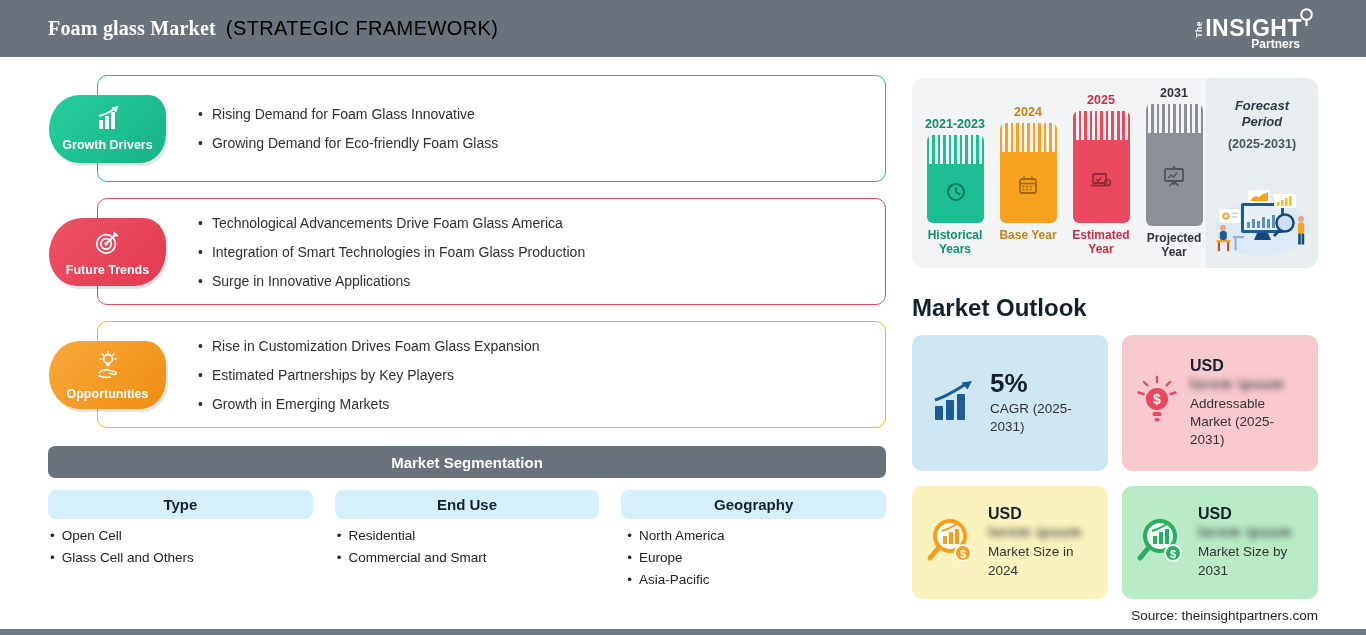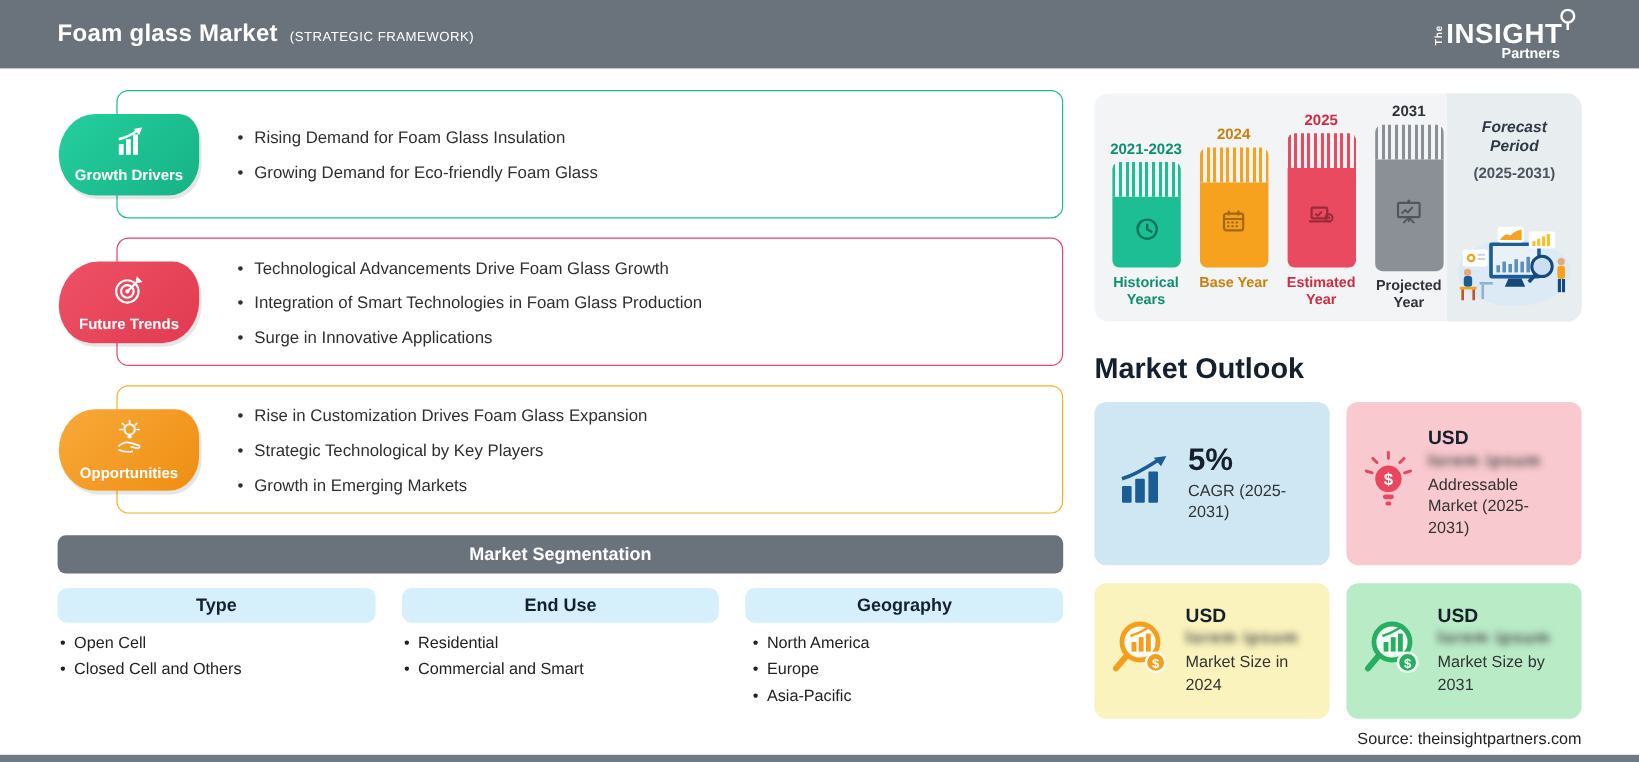--- a/index.html
+++ b/index.html
@@ -3,22 +3,22 @@
 <meta charset="utf-8">
 <style>
   * { margin:0; padding:0; box-sizing:border-box; }
   body { background:#e9e9e9; font-family:"Liberation Sans", sans-serif; }
   .page { position:relative; width:1366px; height:635px; background:#ffffff; overflow:hidden; }
 
   
   .topbar { position:absolute; top:0; left:0; right:0; height:57px; background:#6A737B;
             display:flex; align-items:center; justify-content:space-between; padding:0 52px 0 48px; }
   .title-wrap { display:flex; align-items:baseline; gap:10px; }
-  .page-title { color:#fff; font-size:20px; font-weight:bold; letter-spacing:.2px; }
-  .page-subtitle { color:#ffffff; font-size:11px; letter-spacing:.4px; }
+  .page-title { color:#fff; font-size:20px; font-weight:bold; letter-spacing:.2px;font-family:Liberation Serif, serif; }
+  .page-subtitle { color:#000000; font-size:20px; letter-spacing:.4px; }
   .logo { color:#fff; line-height:1; text-align:right; }
   .logo-row { display:flex; align-items:flex-end;text-align:right; }
   .logo-the { writing-mode:vertical-rl; transform:rotate(180deg); font-size:8.5px; font-weight:bold; letter-spacing:.5px; margin-right:2px; margin-bottom:2px; }
   .logo-insight { font-size:23px; font-weight:bold; letter-spacing:.5px; }
   .logo-lens { margin-left:-3px; margin-bottom:10px; }
   .logo-partners { font-size:12px; font-weight:bold; margin-top:-2px; padding-right:14px; }
 
   
   .left-col { position:absolute; left:97px; top:75px; width:789px; }
   .section-box { position:relative; height:107px; border-radius:10px; margin-bottom:16px;
@@ -130,40 +130,40 @@
             <rect x="7" y="14" width="4" height="9" fill="#fff"></rect>
             <rect x="13" y="10" width="4" height="13" fill="#fff"></rect>
             <rect x="19" y="6" width="4" height="17" fill="#fff"></rect>
             <path d="M7 10 C 12 9 18 6 23 2.5" stroke="#fff" stroke-width="2" fill="none"></path>
             <polygon points="26.5,0 19.5,1.5 24,6.5" fill="#fff"></polygon>
           </svg>
         </span>
         <span class="badge-label">Growth Drivers</span>
       </div>
       <ul class="bullet-list">
-        <li>Rising Demand for Foam Glass Insulation</li>
+        <li>Rising Demand for Foam Glass Innovative</li>
         <li>Growing Demand for Eco-friendly Foam Glass</li>
       </ul>
     </section>
 
     <section class="section-box box-trends">
       <div class="badge badge-trends">
         <span>
           <svg width="28" height="28" viewBox="0 0 30 30">
             <circle cx="13" cy="17" r="10" stroke="#fff" stroke-width="1.9" fill="none"></circle>
             <circle cx="13" cy="17" r="5.6" stroke="#fff" stroke-width="1.9" fill="none"></circle>
             <circle cx="13" cy="17" r="1.9" fill="#fff"></circle>
             <line x1="13" y1="17" x2="23" y2="7" stroke="#fff" stroke-width="2"></line>
             <polygon points="21.5,3.5 26.5,8.5 23,9.5 20.5,7" fill="#fff"></polygon>
           </svg>
         </span>
         <span class="badge-label">Future Trends</span>
       </div>
       <ul class="bullet-list">
-        <li>Technological Advancements Drive Foam Glass Growth</li>
+        <li>Technological Advancements Drive Foam Glass America</li>
         <li>Integration of Smart Technologies in Foam Glass Production</li>
         <li>Surge in Innovative Applications</li>
       </ul>
     </section>
 
     <section class="section-box box-opps">
       <div class="badge badge-opps">
         <span>
           <svg width="30" height="30" viewBox="0 0 32 32">
             <g stroke="#fff" stroke-width="1.5" stroke-linecap="round">
@@ -176,35 +176,35 @@
             <circle cx="16" cy="9.5" r="4.6" stroke="#fff" stroke-width="1.8" fill="none"></circle>
             <rect x="14.2" y="14.6" width="3.6" height="2.8" rx="0.9" fill="#fff"></rect>
             <path d="M6 24.5 q5.5 -5 11 -3 l6.5 1.8 q1.8 .6 1.2 2 q-.5 1.3 -2.3 .8 l-5.5 -1.4" stroke="#fff" stroke-width="1.6" fill="none"></path>
             <path d="M6 27.5 q6.5 2.8 13 1.4" stroke="#fff" stroke-width="1.6" fill="none"></path>
           </svg>
         </span>
         <span class="badge-label">Opportunities</span>
       </div>
       <ul class="bullet-list">
         <li>Rise in Customization Drives Foam Glass Expansion</li>
-        <li>Strategic Technological by Key Players</li>
+        <li>Estimated Partnerships by Key Players</li>
         <li>Growth in Emerging Markets</li>
       </ul>
     </section>
   </div>
 
   <div class="seg-bar">
     <span>Market Segmentation</span>
   </div>
   <div class="seg-cols">
     <div class="seg-col">
       <div class="seg-head">Type</div>
       <ul class="seg-items">
         <li>Open Cell</li>
-        <li>Closed Cell and Others</li>
+        <li>Glass Cell and Others</li>
       </ul>
     </div>
     <div class="seg-col">
       <div class="seg-head">End Use</div>
       <ul class="seg-items">
         <li>Residential</li>
         <li>Commercial and Smart</li>
       </ul>
     </div>
     <div class="seg-col seg-col-geo">

